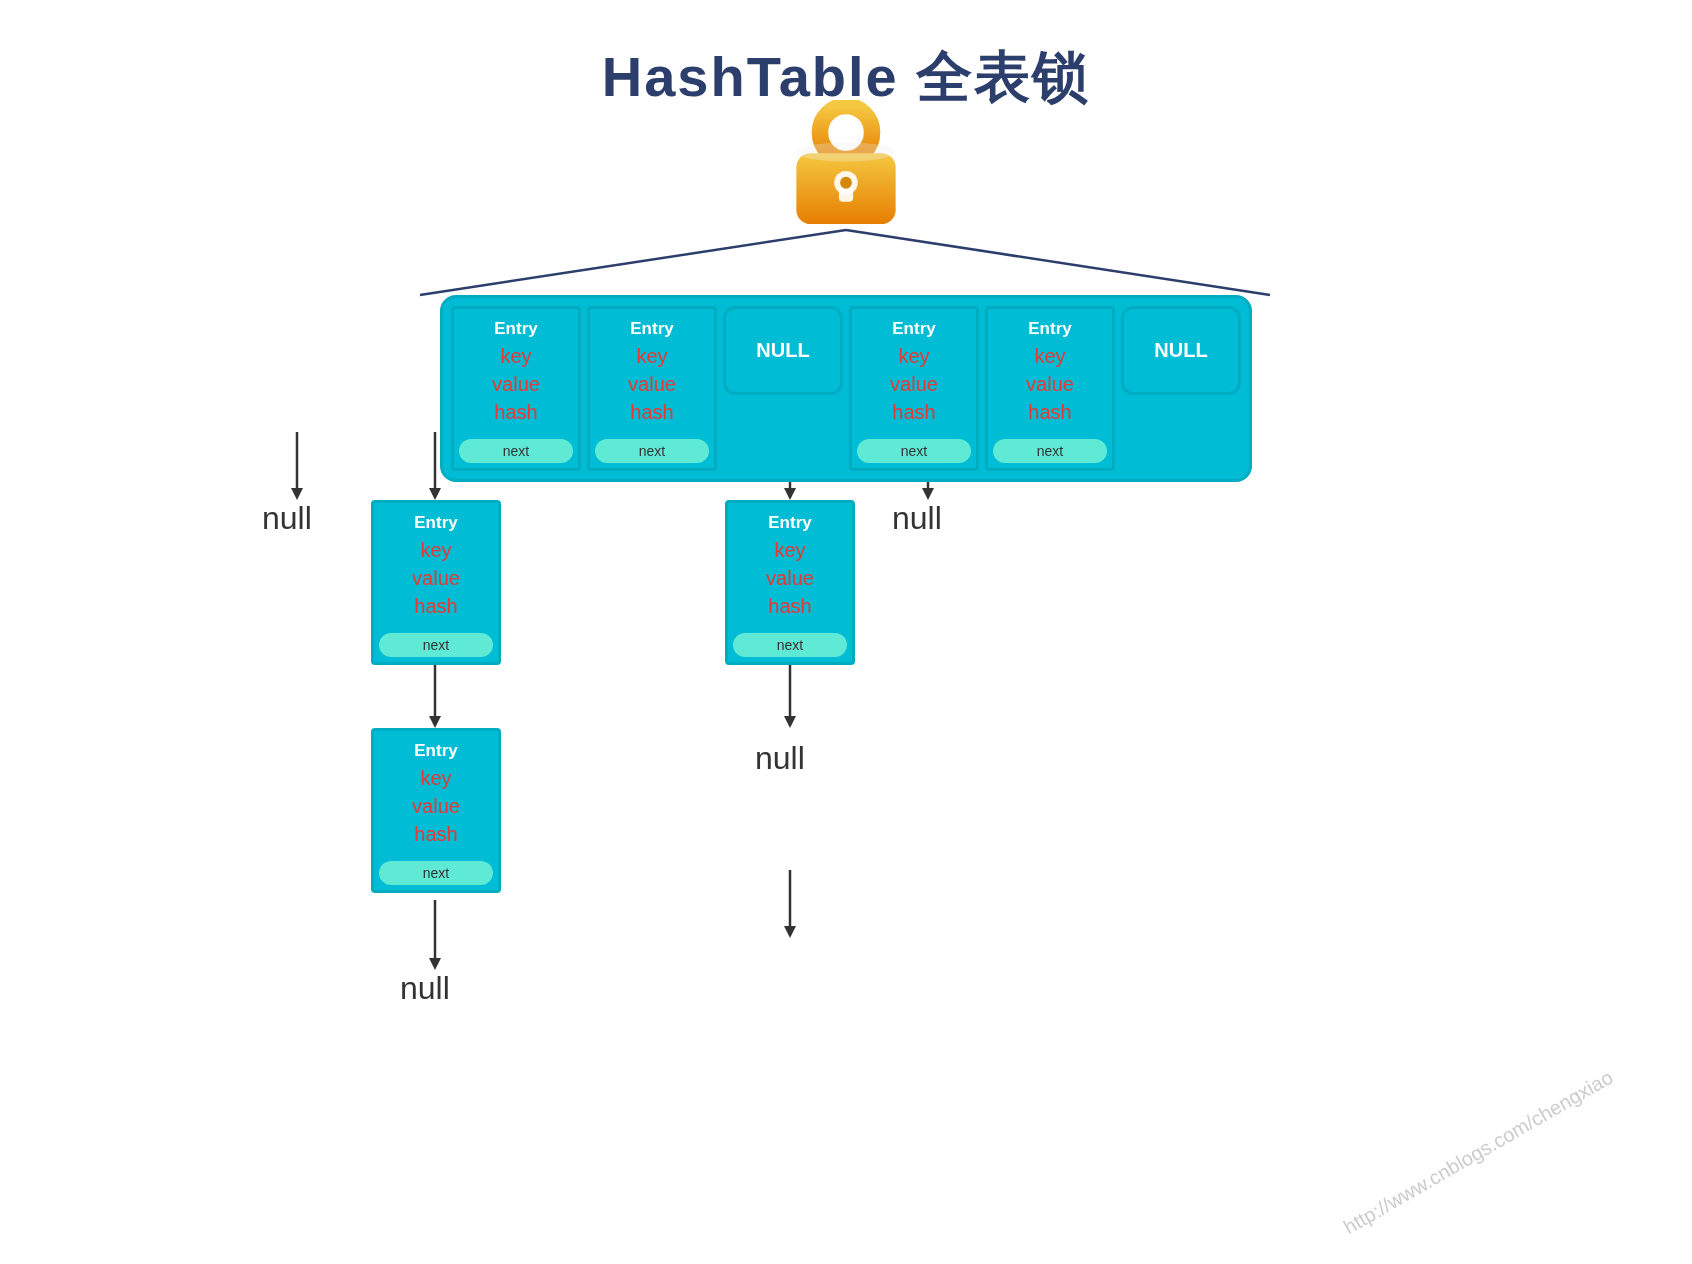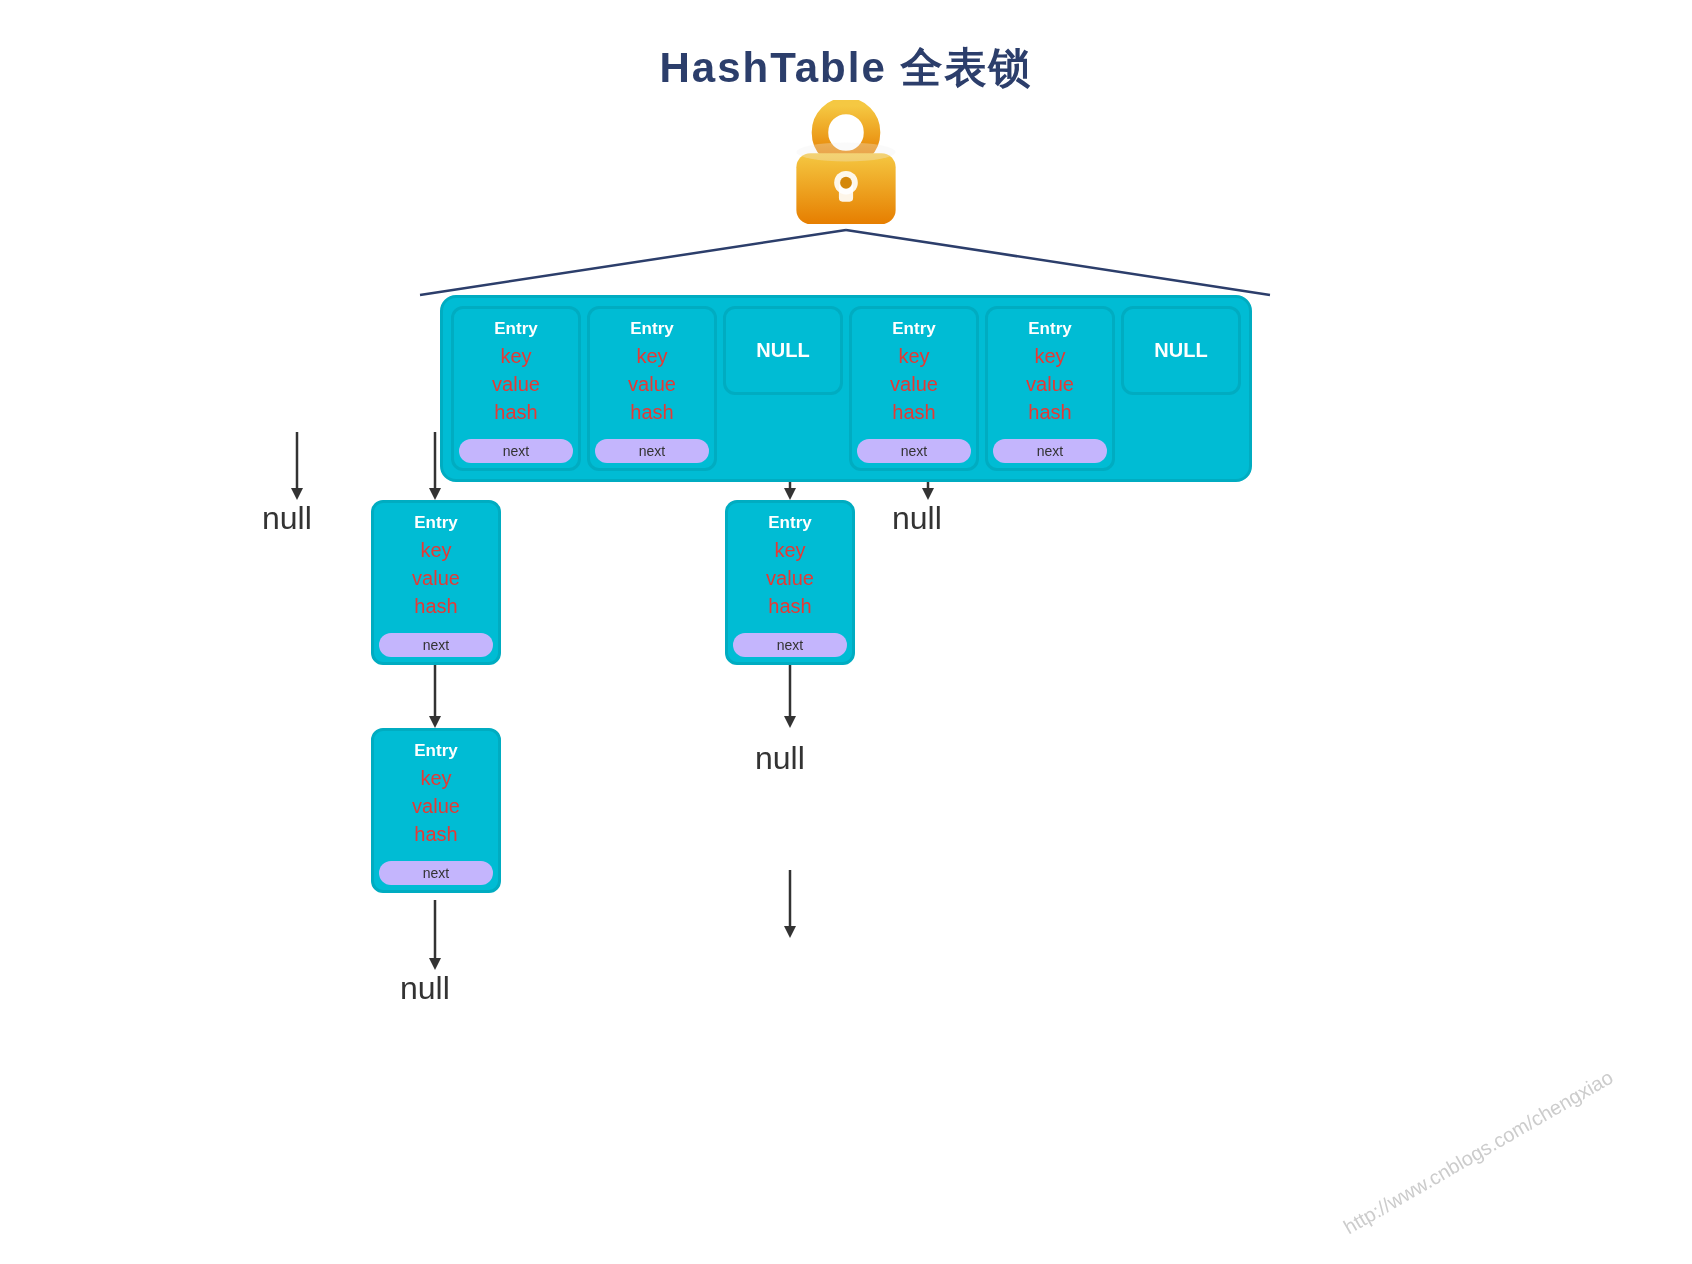--- a/index.html
+++ b/index.html
@@ -7,21 +7,21 @@
       background: #fff;
       font-family: Arial, sans-serif;
       width: 1692px;
       height: 1264px;
       overflow: hidden;
       position: relative;
     }
 
     .page-title {
       text-align: center;
-      font-size: 42px;
+      font-size: 56px;
       font-weight: bold;
       color: #2c3e6b;
       padding-top: 40px;
       letter-spacing: 2px;
     }
 
     
     .lock-container {
       position: absolute;
       top: 100px;
@@ -32,21 +32,21 @@
     }
 
     .lock-svg {
       width: 130px;
       height: 130px;
     }
 
     
     .entry-box {
       background: #00bcd4;
-      border-radius: 12px;
+      border-radius: 4px;
       border: 3px solid #00acc1;
       display: flex;
       flex-direction: column;
       align-items: center;
       overflow: hidden;
       width: 130px;
     }
 
     .entry-top {
       padding: 10px 8px 8px;
@@ -64,21 +64,21 @@
     }
 
     .entry-field {
       font-size: 20px;
       color: #e53935;
       line-height: 1.4;
       text-align: center;
     }
 
     .entry-next {
-      background: #c4b5fd;
+      background: #5eead4;
       border-radius: 20px;
       width: calc(100% - 10px);
       margin: 5px;
       text-align: center;
       font-size: 14px;
       color: #333;
       padding: 4px 0;
       font-weight: normal;
     }
 

